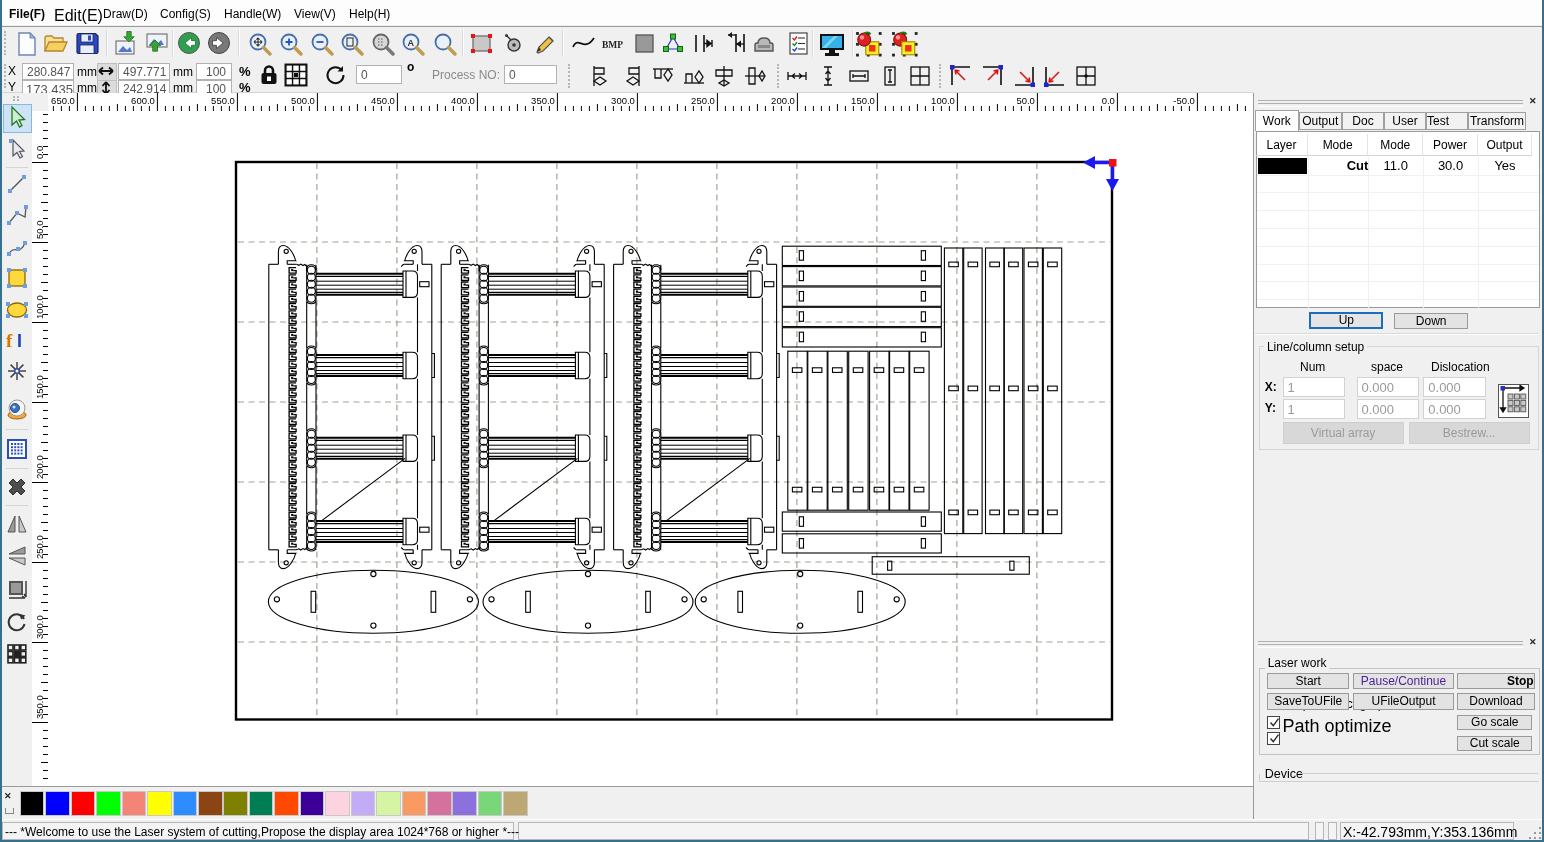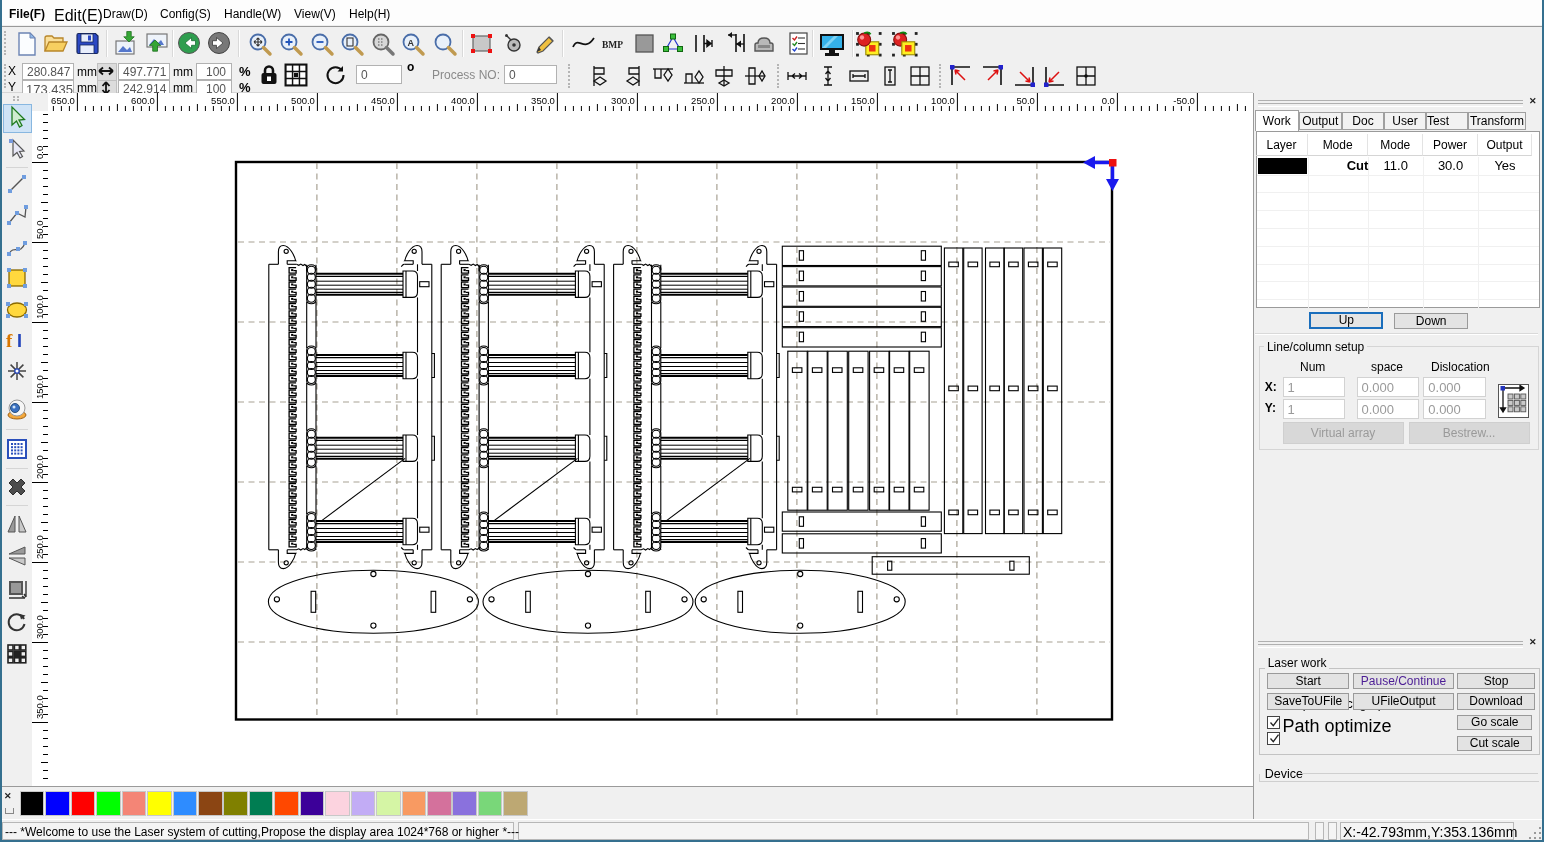--- a/index.html
+++ b/index.html
@@ -1273,21 +1273,21 @@
   </svg>
 <div style="position:absolute;left:1282.6px;top:422px;width:121px;height:22px;background:#d8d8d8;border:1px solid #cfcfcf;box-sizing:border-box;font-size:12px;color:#9a9a9a;text-align:center;line-height:20px;z-index:1;">Virtual array</div>
 <div style="position:absolute;left:1408.6px;top:422px;width:121px;height:22px;background:#d8d8d8;border:1px solid #cfcfcf;box-sizing:border-box;font-size:12px;color:#9a9a9a;text-align:center;line-height:20px;z-index:1;">Bestrew...</div>
 <div style="position:absolute;left:1258px;top:641px;width:265px;height:2px;border-top:1px solid #b0b0b0;border-bottom:1px solid #fff;"></div>
 <div style="position:absolute;left:1258px;top:644px;width:265px;height:2px;border-top:1px solid #b0b0b0;border-bottom:1px solid #fff;"></div>
 <div style="position:absolute;left:1529px;top:637px;font-size:9px;color:#222;font-weight:bold;white-space:nowrap;">✕</div>
 <div style="position:absolute;left:1258.5px;top:668px;width:281.5px;height:87px;border:1px solid #c3c3c3;box-sizing:border-box;"></div>
 <div style="position:absolute;left:1264.7px;top:656px;font-size:12px;color:#000;font-weight:normal;white-space:nowrap;"><span style="background:#f0f0f0;padding:0 3px;">Laser work</span></div>
 <div style="position:absolute;left:1267.4px;top:672.8px;width:81.7px;height:16.5px;background:#e3e3e3;border:1px solid #9a9a9a;box-sizing:border-box;font-size:12px;color:#000;text-align:center;line-height:14.5px;z-index:1;">Start</div>
 <div style="position:absolute;left:1353.1px;top:672.8px;width:100.8px;height:16.5px;background:#e3e3e3;border:1px solid #9a9a9a;box-sizing:border-box;font-size:12px;color:#4c1d95;text-align:center;line-height:14.5px;z-index:1;">Pause/Continue</div>
-<div style="position:absolute;left:1457.4px;top:672.8px;width:77.3px;height:16.5px;background:#e3e3e3;border:1px solid #9a9a9a;box-sizing:border-box;font-size:12px;color:#000;text-align:center;line-height:14.5px;z-index:1;">Stop</div>
+<div style="position:absolute;left:1457.4px;top:672.8px;width:77.3px;height:16.5px;background:#e3e3e3;border:1px solid #9a9a9a;box-sizing:border-box;font-size:12px;color:#000;text-align:right;line-height:14.5px;z-index:1;font-weight:bold;">Stop</div>
 <div style="position:absolute;left:1267.4px;top:693.2px;width:81.7px;height:16.5px;background:#e3e3e3;border:1px solid #9a9a9a;box-sizing:border-box;font-size:12px;color:#000;text-align:center;line-height:14.5px;z-index:1;">SaveToUFile</div>
 <div style="position:absolute;left:1353.1px;top:693.2px;width:100.8px;height:16.5px;background:#e3e3e3;border:1px solid #9a9a9a;box-sizing:border-box;font-size:12px;color:#000;text-align:center;line-height:14.5px;z-index:1;">UFileOutput</div>
 <div style="position:absolute;left:1457.4px;top:693.2px;width:77.3px;height:16.5px;background:#e3e3e3;border:1px solid #9a9a9a;box-sizing:border-box;font-size:12px;color:#000;text-align:center;line-height:14.5px;z-index:1;">Download</div>
 <div style="position:absolute;left:1266.6px;top:715.5px;width:13px;height:13px;background:#fff;border:1.4px solid #444;box-sizing:border-box;"></div>
 <svg class="abs" style="left:1267.6px;top:715.5px" width="13" height="13" viewBox="0 0 13 13" xmlns="http://www.w3.org/2000/svg">
     <path d="M2.5 6.5 l2.8 3.2 L10.5 2.6" stroke="#222" stroke-width="1.3" fill="none"></path>
   </svg>
 <div style="position:absolute;left:1282.5px;top:715.5px;font-size:18px;color:#000;font-weight:normal;white-space:nowrap;">Path optimize</div>
 <div style="position:absolute;left:1266.6px;top:731.5px;width:13px;height:13px;background:#fff;border:1.4px solid #444;box-sizing:border-box;"></div>
 <svg class="abs" style="left:1267.6px;top:731.5px" width="13" height="13" viewBox="0 0 13 13" xmlns="http://www.w3.org/2000/svg">

